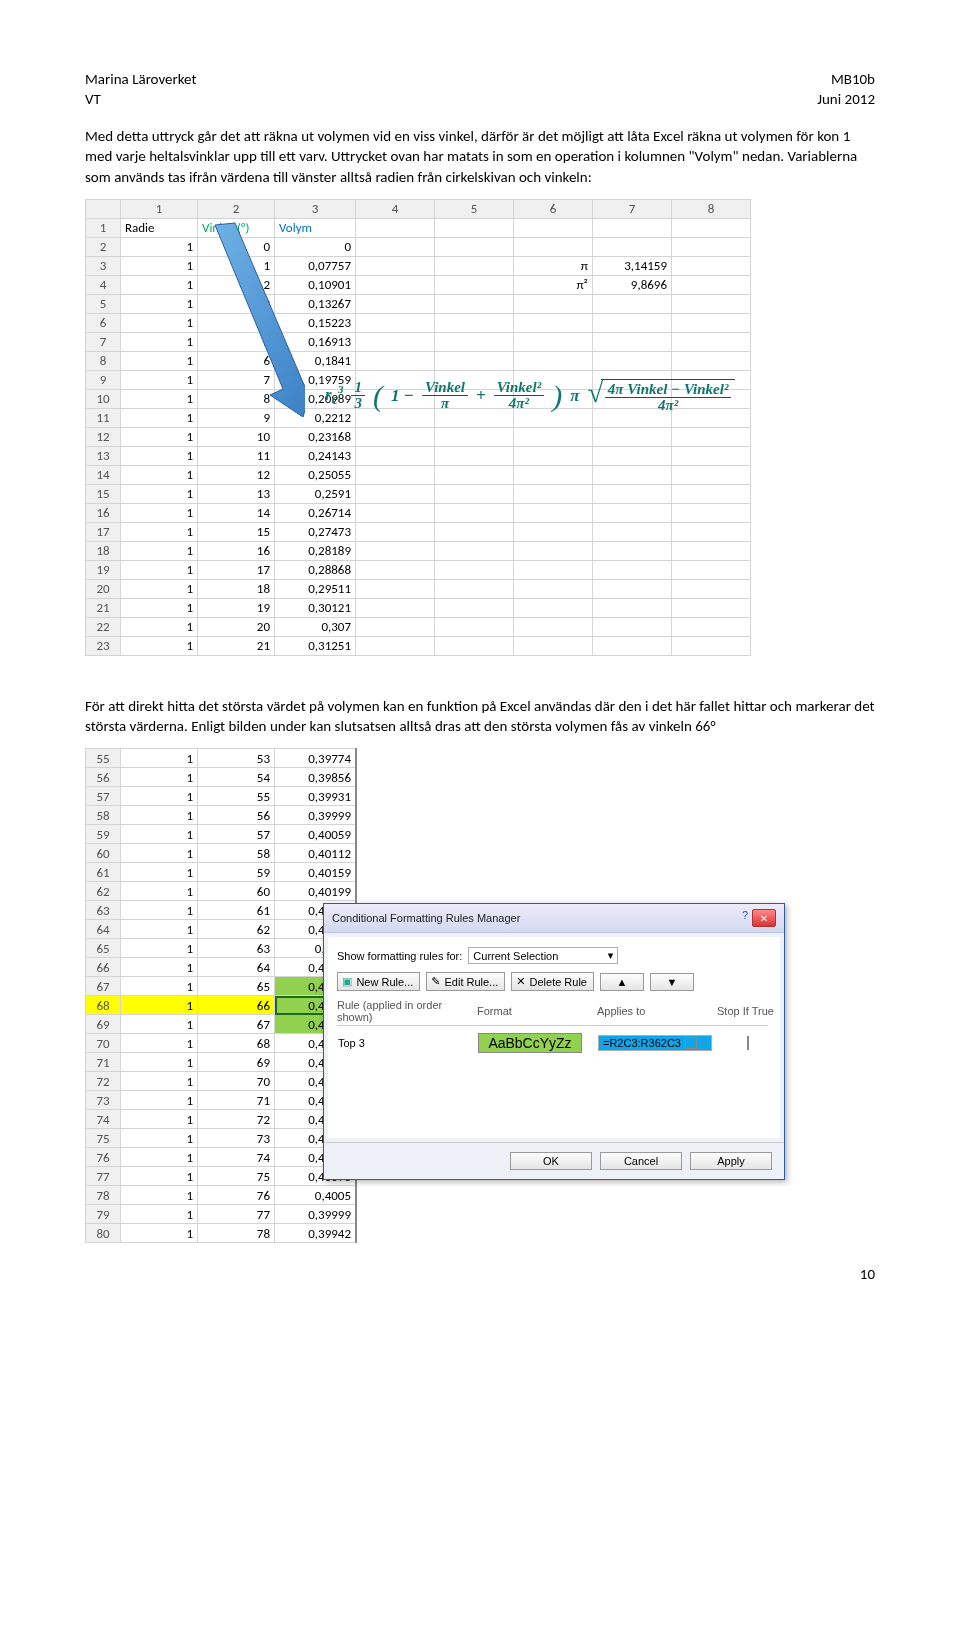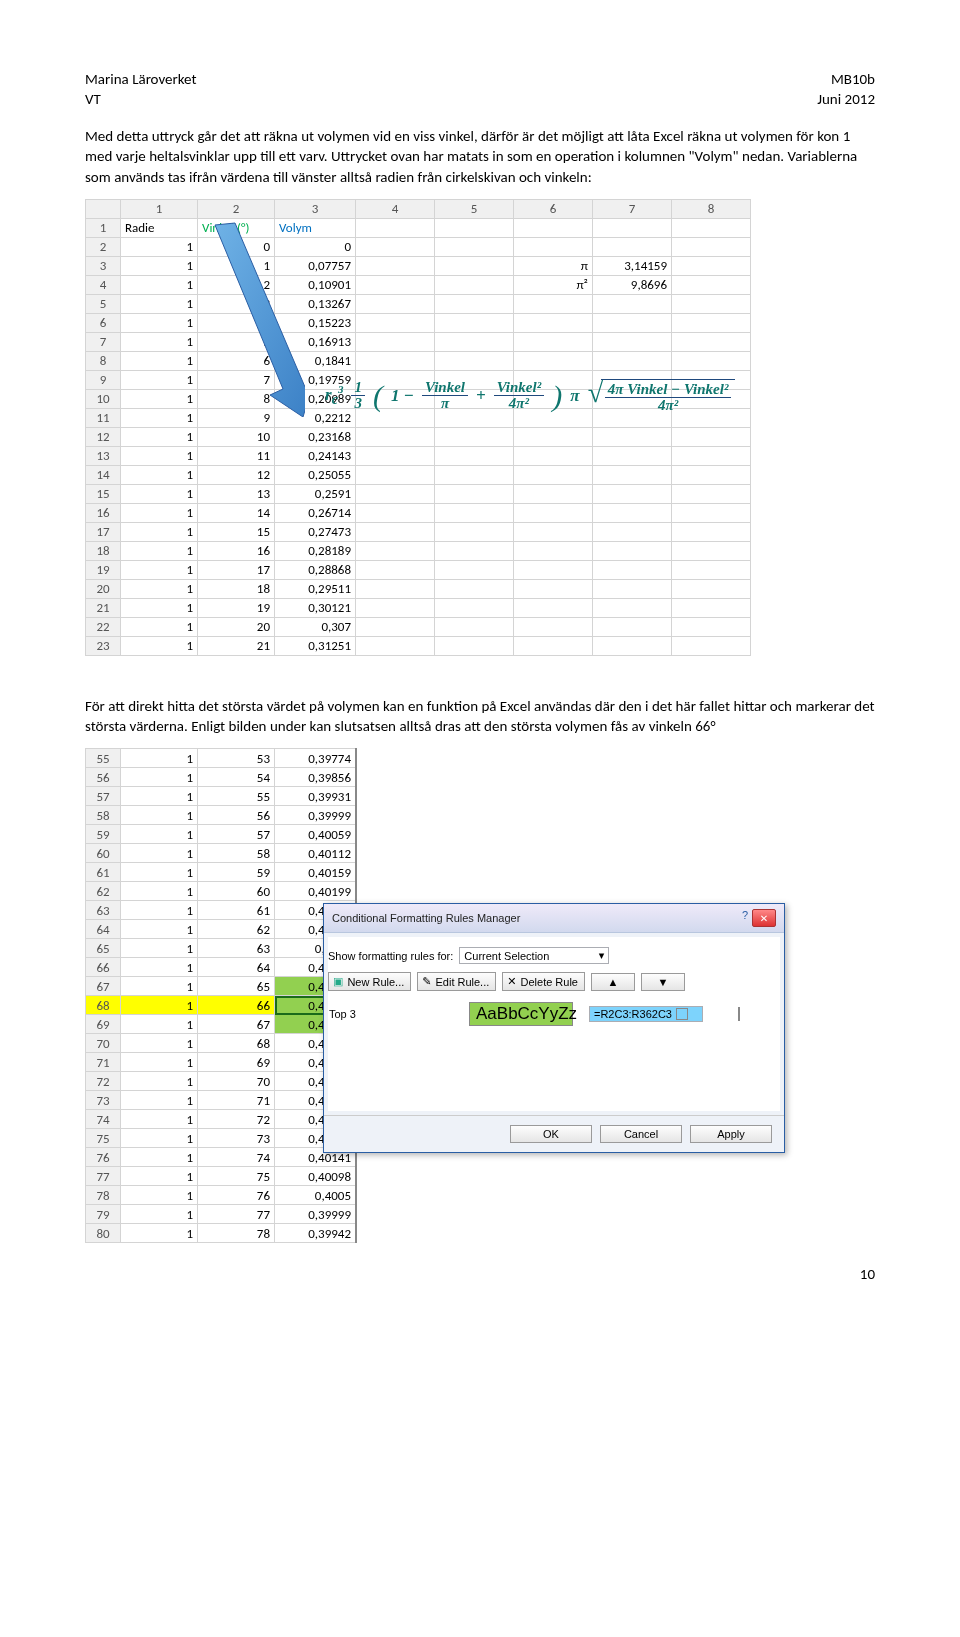--- a/index.html
+++ b/index.html
@@ -94,45 +94,45 @@
     padding: 5px 8px;
     border-bottom: 1px solid #b8c6de;
     display: flex; justify-content: space-between; align-items: center;
     color: #222;
   }
   .dlg-close {
     width: 22px; height: 16px; border: 1px solid #a33; border-radius: 2px;
     background: linear-gradient(#f88,#d33); color:#fff;
     display:flex; align-items:center; justify-content:center; font-size:10px;
   }
-  .dlg-body { padding: 10px 12px 12px 0; background: #fff; margin: 4px; }
+  .dlg-body { padding: 10px 12px 12px 9px; background: #fff; margin: 4px; }
   .dlg-row { display:flex; align-items:center; gap:6px; margin-bottom: 8px; }
   .dlg-select {
     border: 1px solid #abadb3; background:#fff; padding: 1px 4px;
     min-width: 140px; display:flex; justify-content:space-between; align-items:center;
   }
   .dlg-btn {
     border: 1px solid #9a9a9a; background: linear-gradient(#fdfdfd,#e5e5e5);
     padding: 2px 10px; font-size: 11px;
   }
   .dlg-btn.icon { padding: 2px 6px 2px 4px; display:flex; align-items:center; gap:4px; }
   .dlg-nav { width:22px; text-align:center; }
   .rules-head, .rules-row {
     display: grid;
     grid-template-columns: 140px 120px 120px 60px;
     align-items: center;
     font-size: 11px;
   }
   .rules-head { color:#555; margin: 6px 0 4px 0; border-bottom:1px solid #ccc; padding-bottom:2px; }
   .rules-row { border: 1px solid transparent; padding: 2px 0; }
   .fmt-preview {
-    background: #92d050; border: 1px solid #888; padding: 1px 6px; font-size: 17px;
+    background: #92d050; border: 1px solid #888; padding: 1px 6px; font-size: 14px;
     width: 90px; text-align:center;
   }
-  .applies { border:1px solid #abadb3; padding:1px 4px; margin-right:6px; background:#7dd3fc; display:flex; align-items:center; gap:4px; }
+  .applies { border:1px solid #abadb3; padding:1px 4px; margin-right:6px; background:#0ea5e9; display:flex; align-items:center; gap:4px; }
   .chk { width: 12px; height: 12px; border:1px solid #888; background:#fff; }
   .dlg-foot {
     border-top:1px solid #ccc; padding: 9px 12px; display:flex; justify-content:flex-end; gap:8px;
     background:#eef2f8;
   }
   .picker { width:10px; height:10px; border:1px solid #888; display:inline-block; }
 
   .page-num { text-align: right; margin-top: 22px; font-size: 15px; }
 
   .col-w1 { width: 68px; }
@@ -663,20 +663,26 @@
             <span>✎</span>
             <span>Edit Rule...</span>
           </span>
           <span class="dlg-btn icon">
             <span>✕</span>
             <span>Delete Rule</span>
           </span>
           <span class="dlg-btn dlg-nav">▲</span>
           <span class="dlg-btn dlg-nav">▼</span>
         </div>
+        <div class="rules-head">
+          <span>Rule (applied in order shown)</span>
+          <span>Format</span>
+          <span>Applies to</span>
+          <span>Stop If True</span>
+        </div>
         <div class="rules-row">
           <span>Top 3</span>
           <span class="fmt-preview">AaBbCcYyZz</span>
           <span class="applies">
             <span>=R2C3:R362C3</span>
             <span class="picker"></span>
           </span>
           <span style="text-align:center"><span class="chk"></span></span>
         </div>
         <div style="height:70px"></div>

